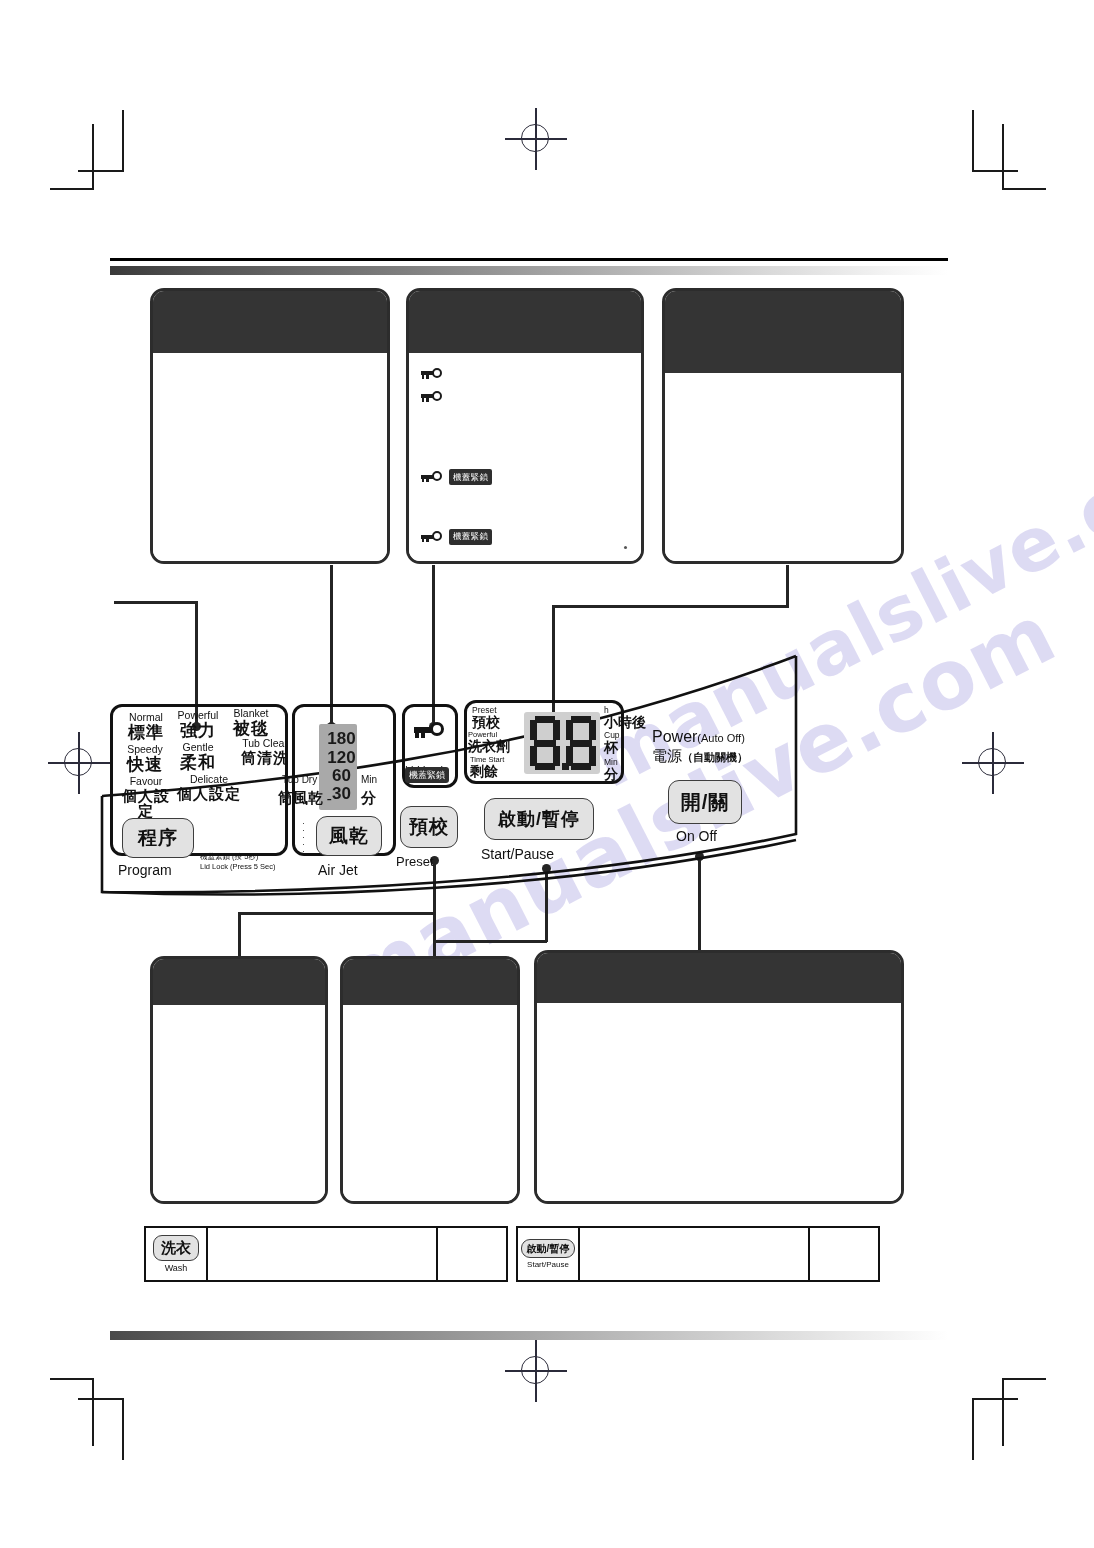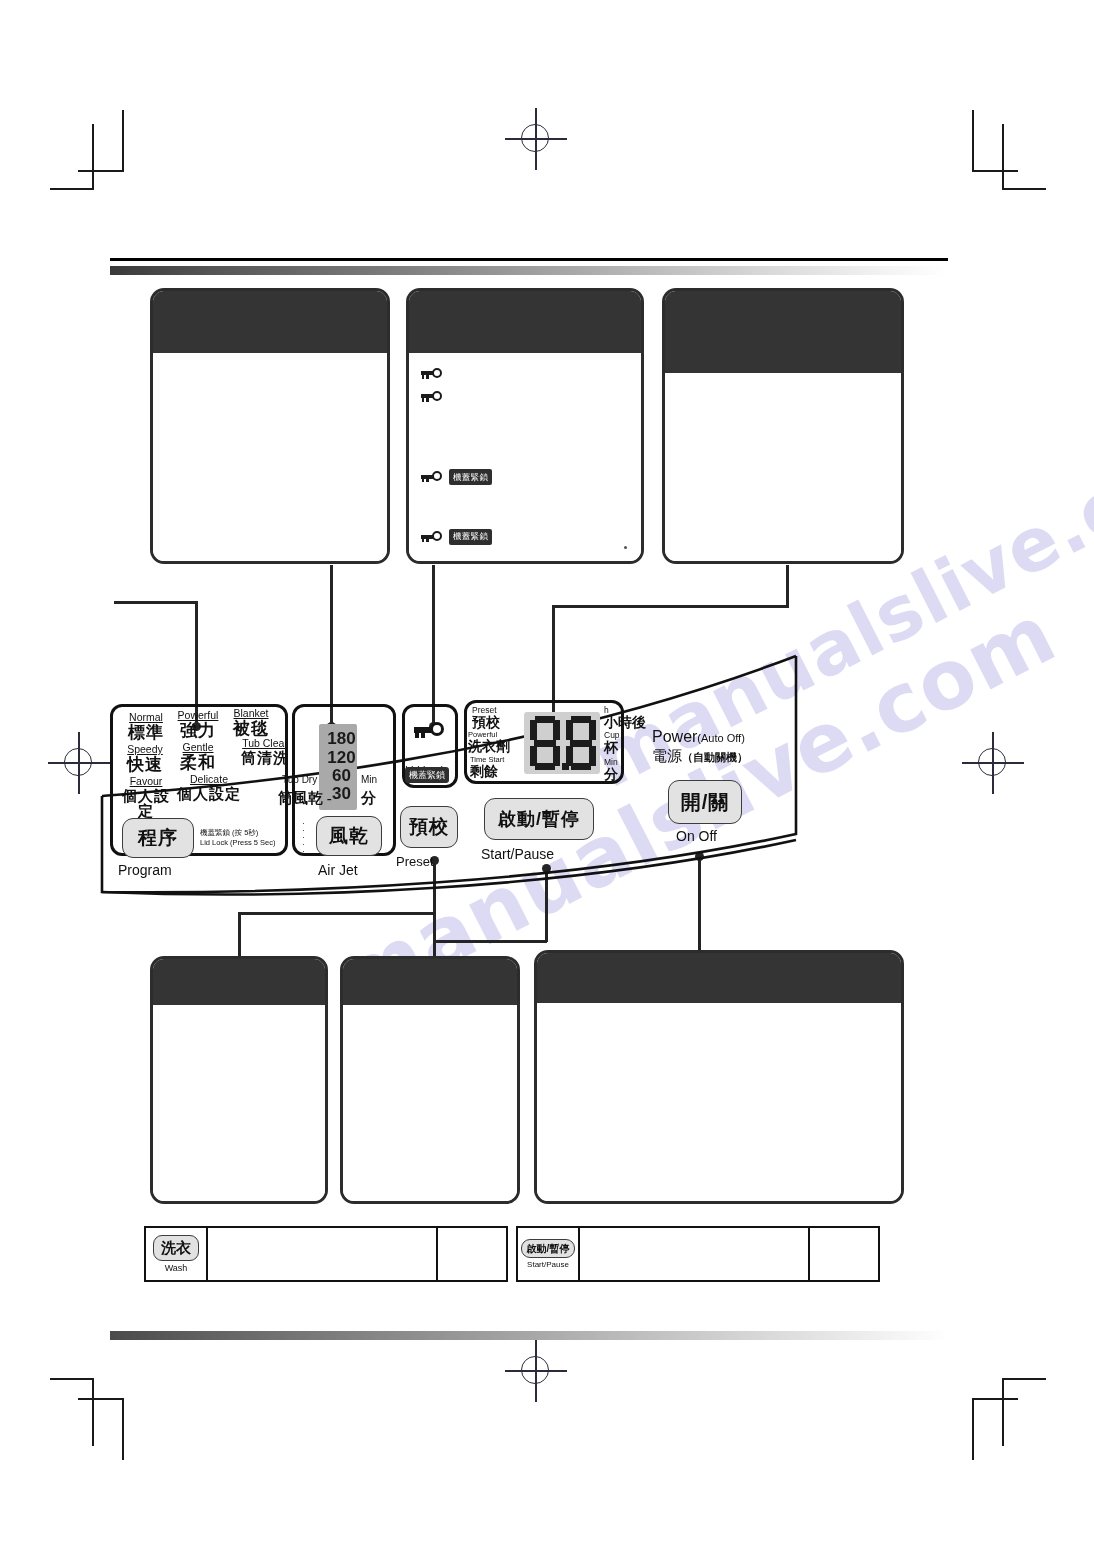--- a/index.html
+++ b/index.html
@@ -56,29 +56,29 @@
 
   
   #panel{position:absolute;left:96px;top:648px;width:710px;height:262px;}
   #panel svg{position:absolute;left:0;top:0;}
 
   .grp{position:absolute;border:3.2px solid #111;border-radius:12px;background:transparent;
        box-sizing:border-box;}
 
   
   .plegend{position:absolute;text-align:center;line-height:1;}
-  .plegend .en{font-size:10.5px;color:#111;display:block;margin-bottom:1px;text-decoration:underline;}
+  .plegend .en{font-size:10.5px;color:#111;display:block;margin-bottom:1px;}
   .plegend .zh{font-size:17px;color:#111;display:block;font-weight:600;letter-spacing:1px;}
 
   .btn{position:absolute;background:#e2e2e2;border:1.8px solid #3d3d3d;border-radius:11px;
        display:flex;align-items:center;justify-content:center;
        font-size:19px;font-weight:700;color:#111;letter-spacing:1px;box-sizing:border-box;}
   .btnlbl{position:absolute;font-size:14px;color:#111;}
 
-  .tiny2{position:absolute;font-size:7.5px;line-height:1.35;color:#111;white-space:nowrap;}
+  .tiny2{position:absolute;font-size:7.5px;line-height:1.35;color:#111;white-space:nowrap;margin-top:24px;}
 
   
   .ajcol{position:absolute;background:#a9a9a9;border-radius:2px;
          display:flex;flex-direction:column;align-items:center;justify-content:center;}
   .ajcol span{font-size:17px;color:#1a1a1a;line-height:1.08;font-weight:600;margin-left:7px;}
   .ajside{position:absolute;font-size:10px;color:#111;}
   .ajzh{position:absolute;font-size:15px;color:#111;font-weight:600;}
   .dots{position:absolute;font-size:9px;line-height:.78;color:#333;letter-spacing:0;}
 
   

